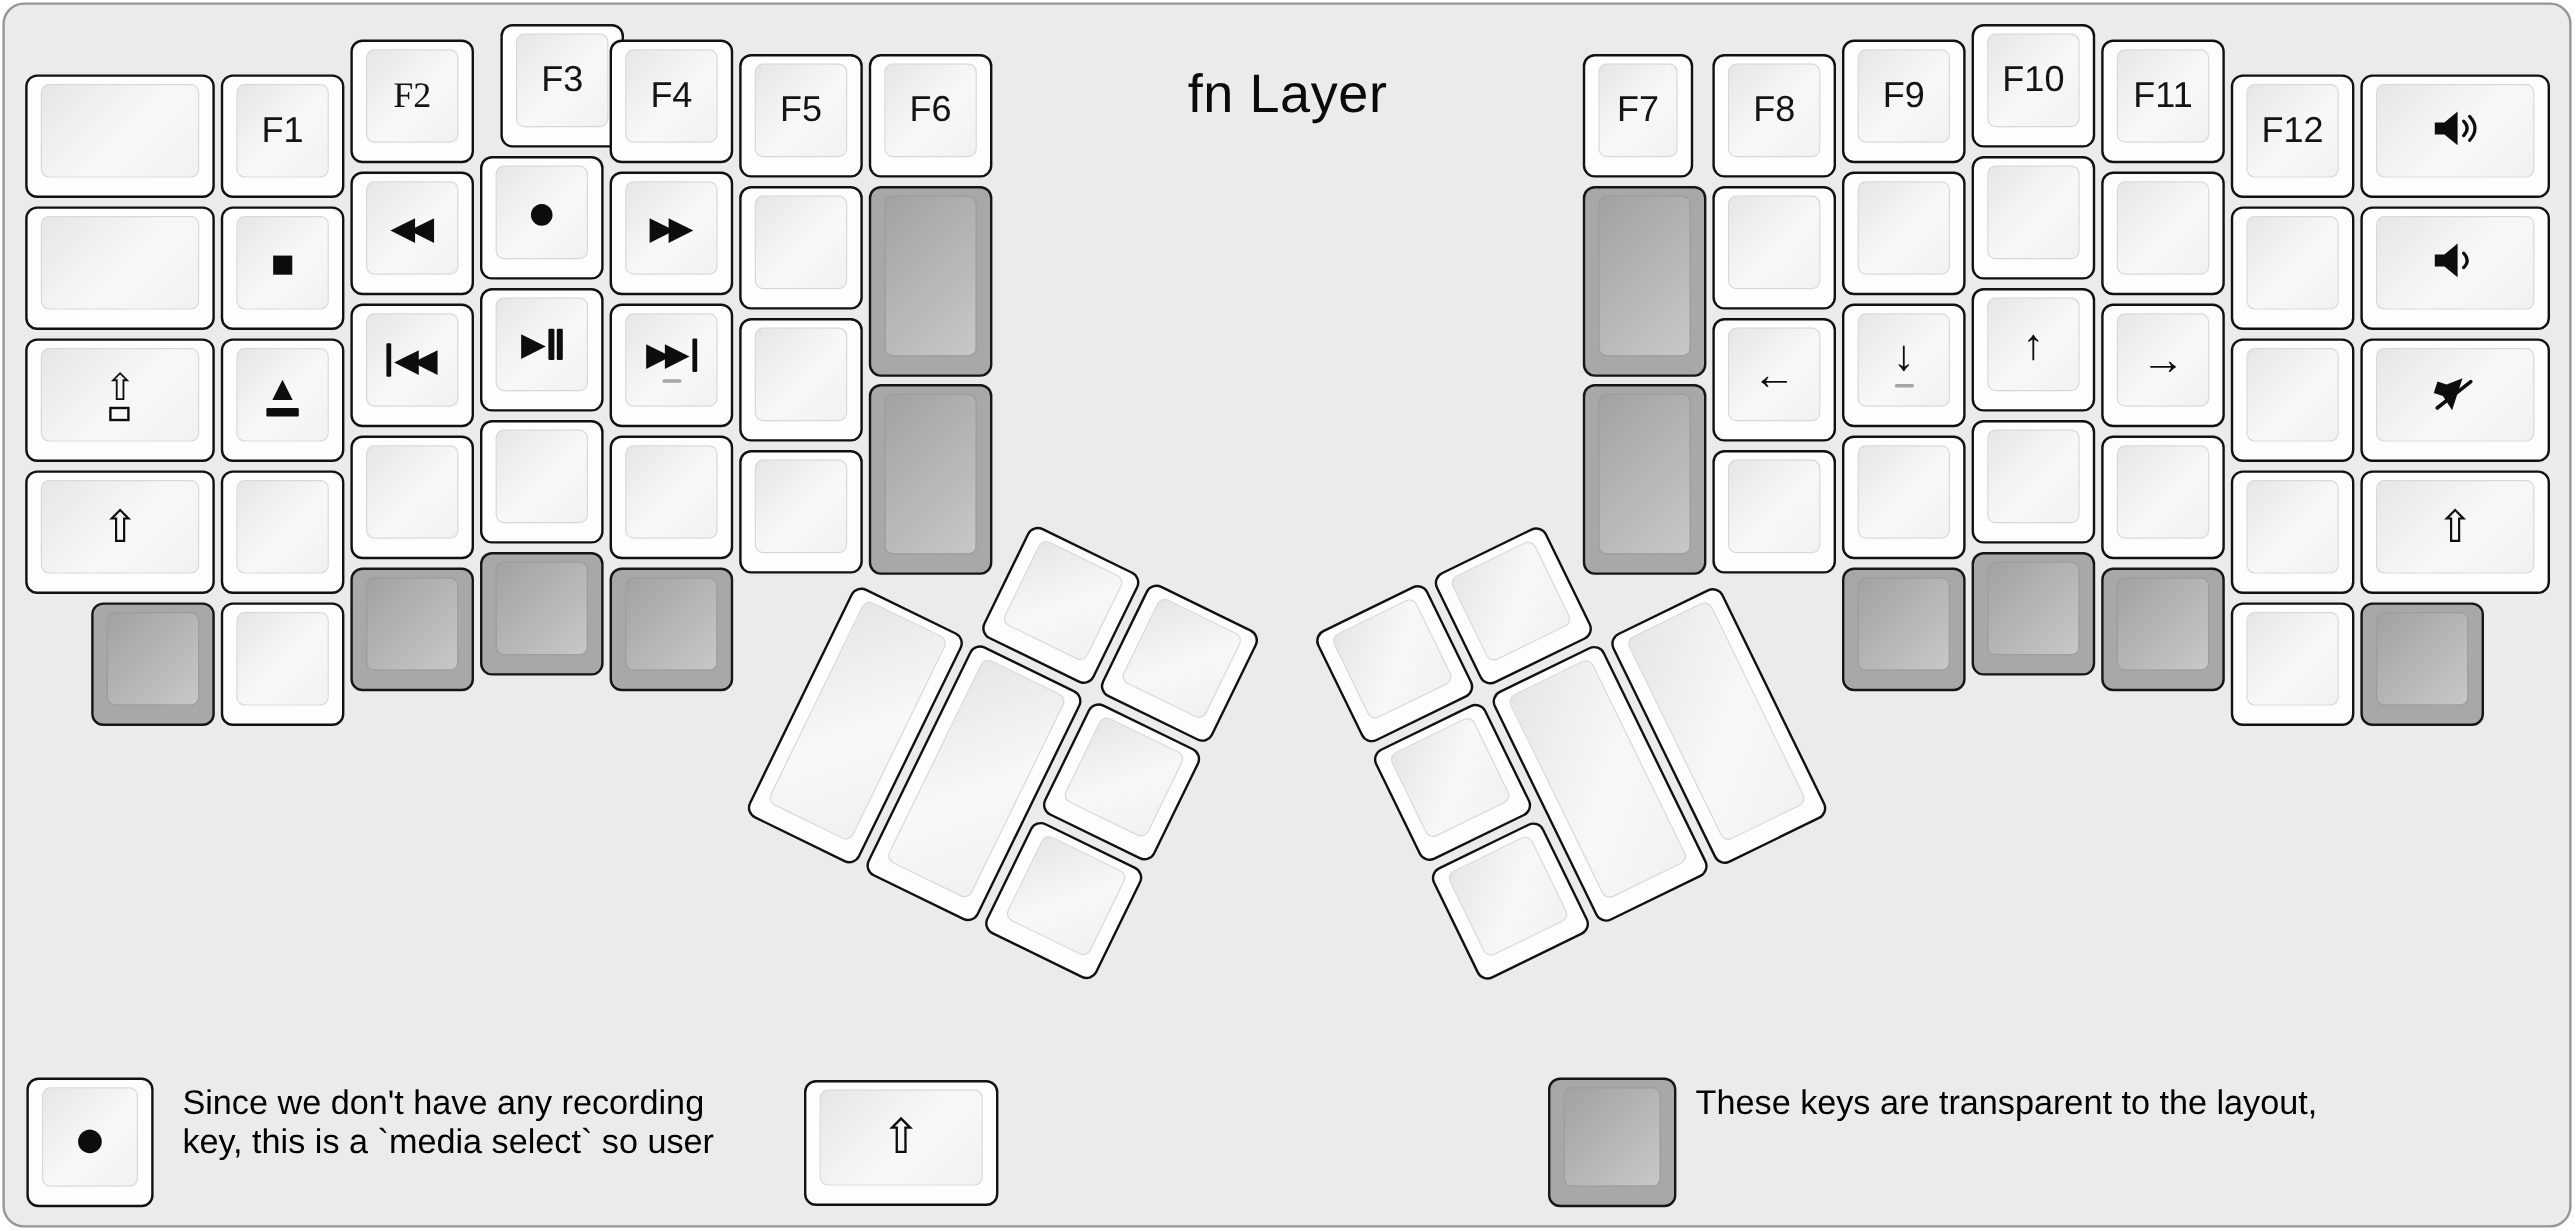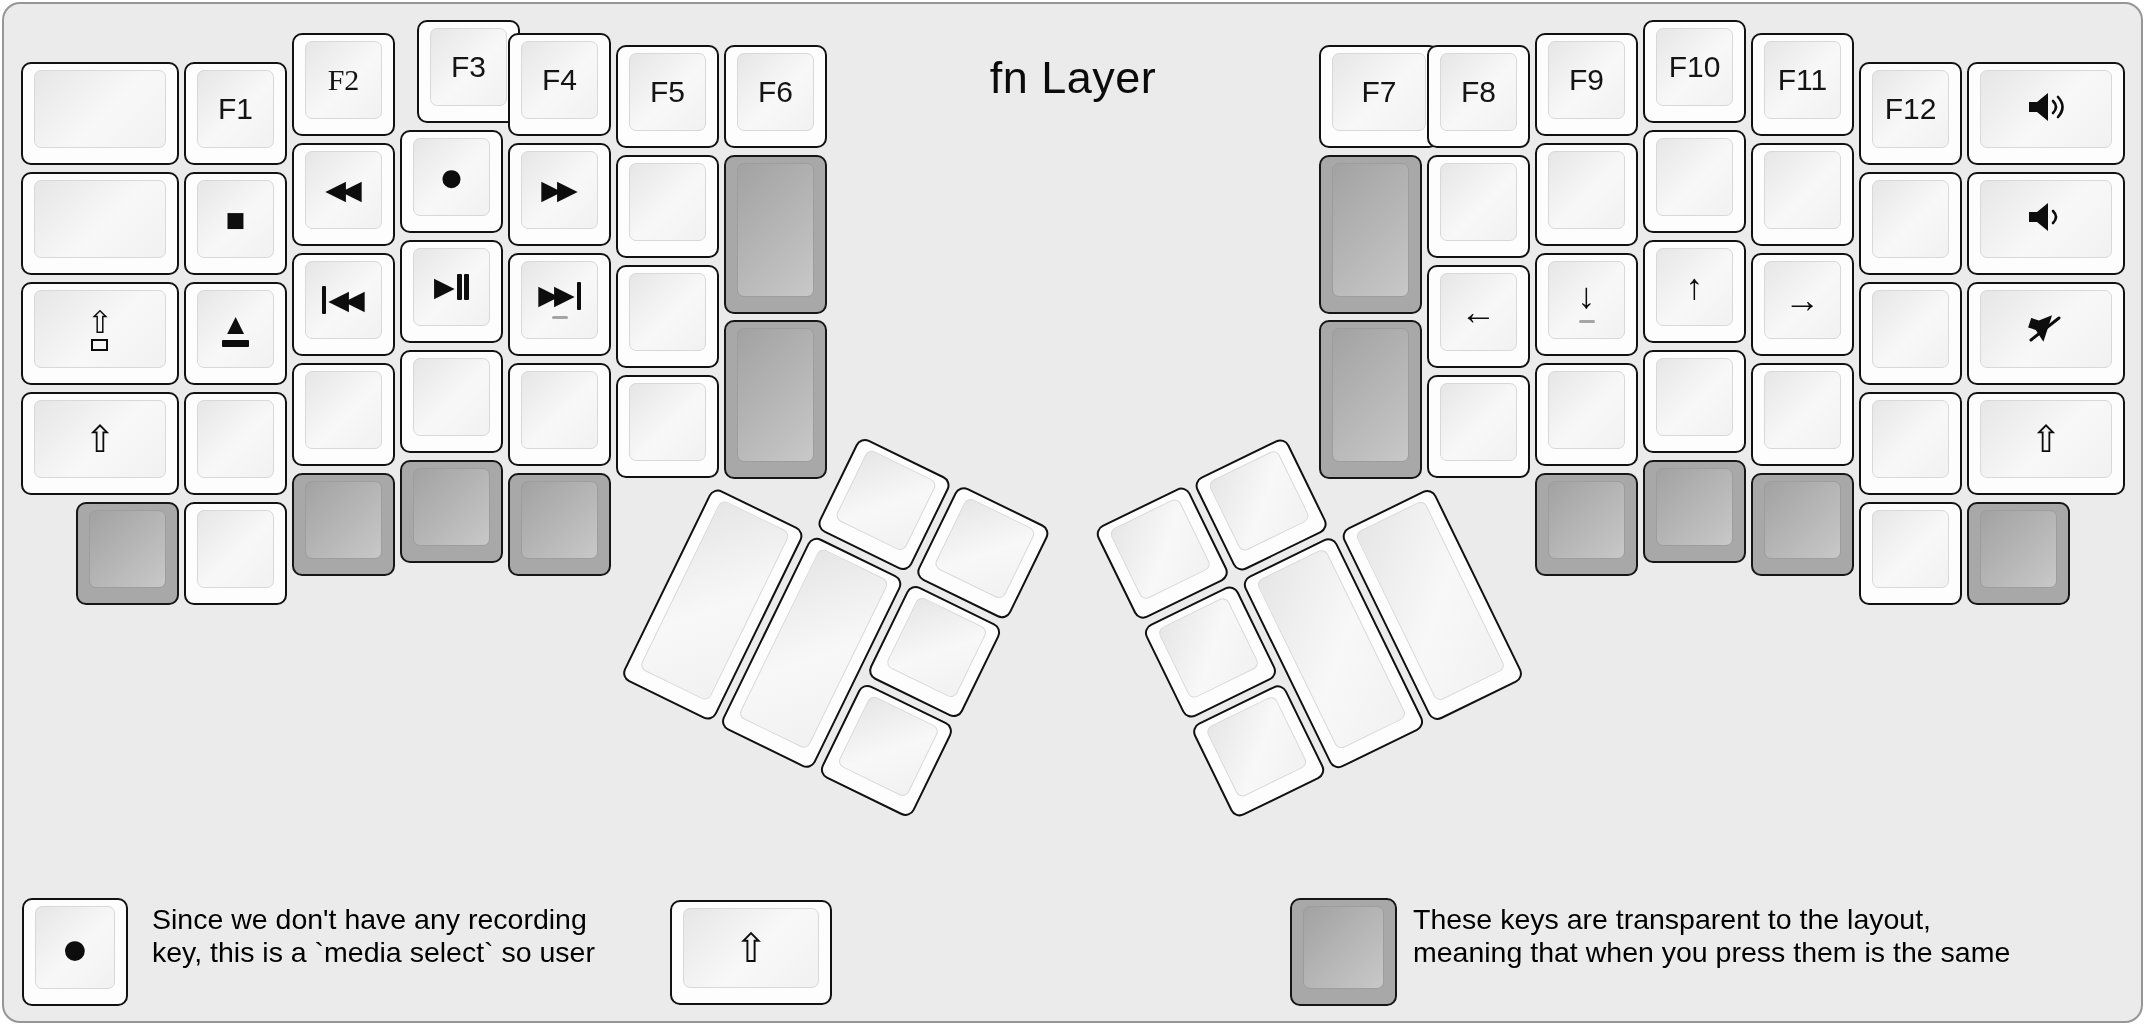--- a/index.html
+++ b/index.html
@@ -195,21 +195,21 @@
         <div class="cap">
           <span class="flabel">F6</span>
         </div>
       </div>
       <div class="key gray" style="left: 724px; top: 155px; width: 103px; height: 159px;">
         <div class="cap"></div>
       </div>
       <div class="key gray" style="left: 724px; top: 320px; width: 103px; height: 159px;">
         <div class="cap"></div>
       </div>
-      <div class="key" style="left: 1319px; top: 45px; width: 120px; height: 103px;">
+      <div class="key" style="left: 1319px; top: 45px; width: 92px; height: 103px;">
         <div class="cap">
           <span class="flabel">F7</span>
         </div>
       </div>
       <div class="key gray" style="left: 1319px; top: 155px; width: 103px; height: 159px;">
         <div class="cap"></div>
       </div>
       <div class="key gray" style="left: 1319px; top: 320px; width: 103px; height: 159px;">
         <div class="cap"></div>
       </div>
@@ -397,16 +397,15 @@
           <span class="g shiftg">⇧</span>
         </div>
       </div>
       <div class="note-text" style="left: 848px; top: 920px;">
       </div>
       <div class="key gray note-key" style="left: 1290px; top: 898px; width: 107px; height: 108px;">
         <div class="cap"></div>
       </div>
       <div class="note-text" style="left: 1413px; top: 903px;">
         <div>These keys are transparent to the layout,</div>
-        <div>meaning that when you press them is the same</div>
       </div>
     </div>
 </div>
 
 </body></html>

